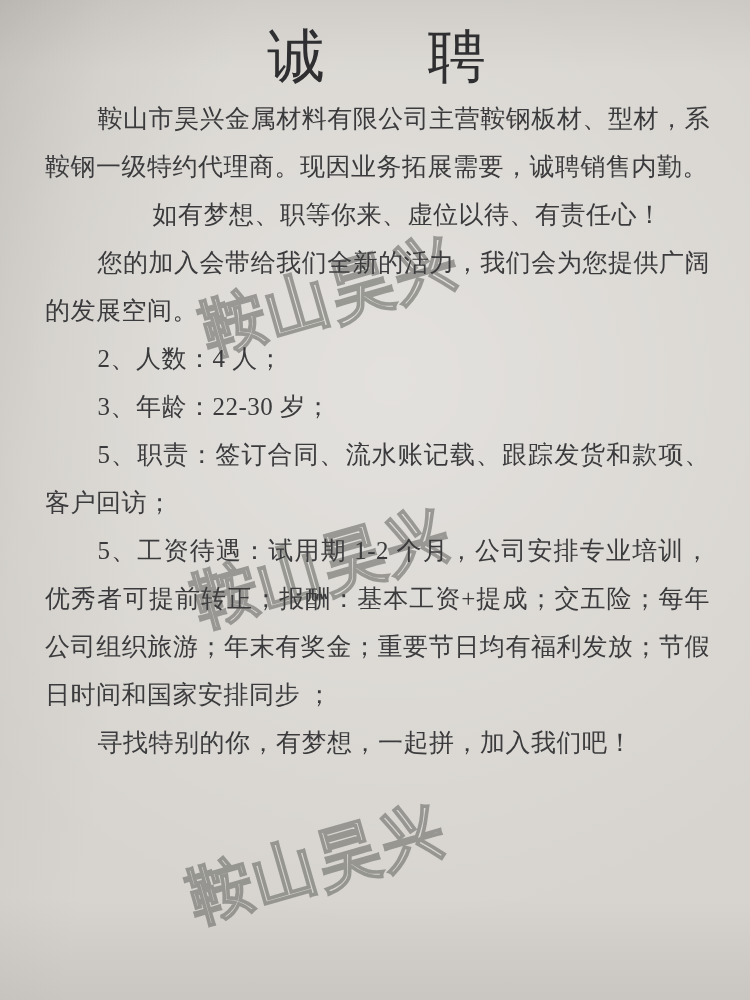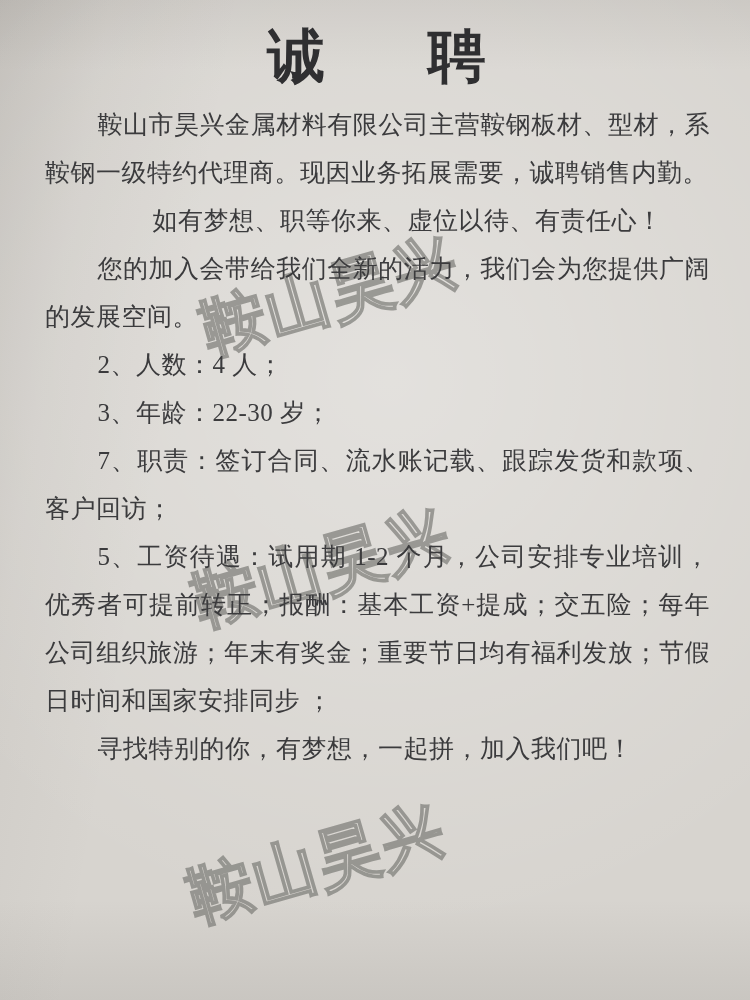--- a/index.html
+++ b/index.html
@@ -19,24 +19,24 @@
       linear-gradient(180deg, rgba(120,115,110,0.12), rgba(0,0,0,0) 7%);
     overflow: hidden;
   }
   .content {
     position: absolute; inset: 0;
     padding: 24px 40px 0 45px;
     color: #3b3b3d;
     z-index: 2;
   }
   .title {
-    margin: 0 0 10px 0;
+    margin: 0 0 4px 0;
     text-align: center;
     font-size: 58px;
-    font-weight: bold;
+    font-weight: normal;
     line-height: 1.15;
     letter-spacing: 2px;
     word-spacing: 1.45em;
     color: #2f2f31;
   }
   .body p {
     margin: 0;
     font-size: 25px;
     line-height: 48px;
     text-align: justify;
@@ -73,20 +73,20 @@
 
   <div class="content">
     <h1 class="title">诚 聘</h1>
 
     <div class="body">
       <p class="indent">鞍山市昊兴金属材料有限公司主营鞍钢板材、型材，系鞍钢一级特约代理商。现因业务拓展需要，诚聘销售内勤。</p>
       <p class="slogan">如有梦想、职等你来、虚位以待、有责任心！</p>
       <p class="indent">您的加入会带给我们全新的活力，我们会为您提供广阔的发展空间。</p>
       <p class="indent">2、人数：4 人；</p>
       <p class="indent">3、年龄：22-30 岁；</p>
-      <p class="indent">7、职责：签订合同、流水账记载、跟踪发货和款项、客户回访；</p>
+      <p class="indent">5、职责：签订合同、流水账记载、跟踪发货和款项、客户回访；</p>
       <p class="indent">5、工资待遇：试用期 1-2 个月，公司安排专业培训，优秀者可提前转正；报酬：基本工资+提成；交五险；每年公司组织旅游；年末有奖金；重要节日均有福利发放；节假日时间和国家安排同步 ；</p>
       <p class="indent">寻找特别的你，有梦想，一起拼，加入我们吧！</p>
     </div>
 
   </div>
 
 </div>
 
 </body></html>

